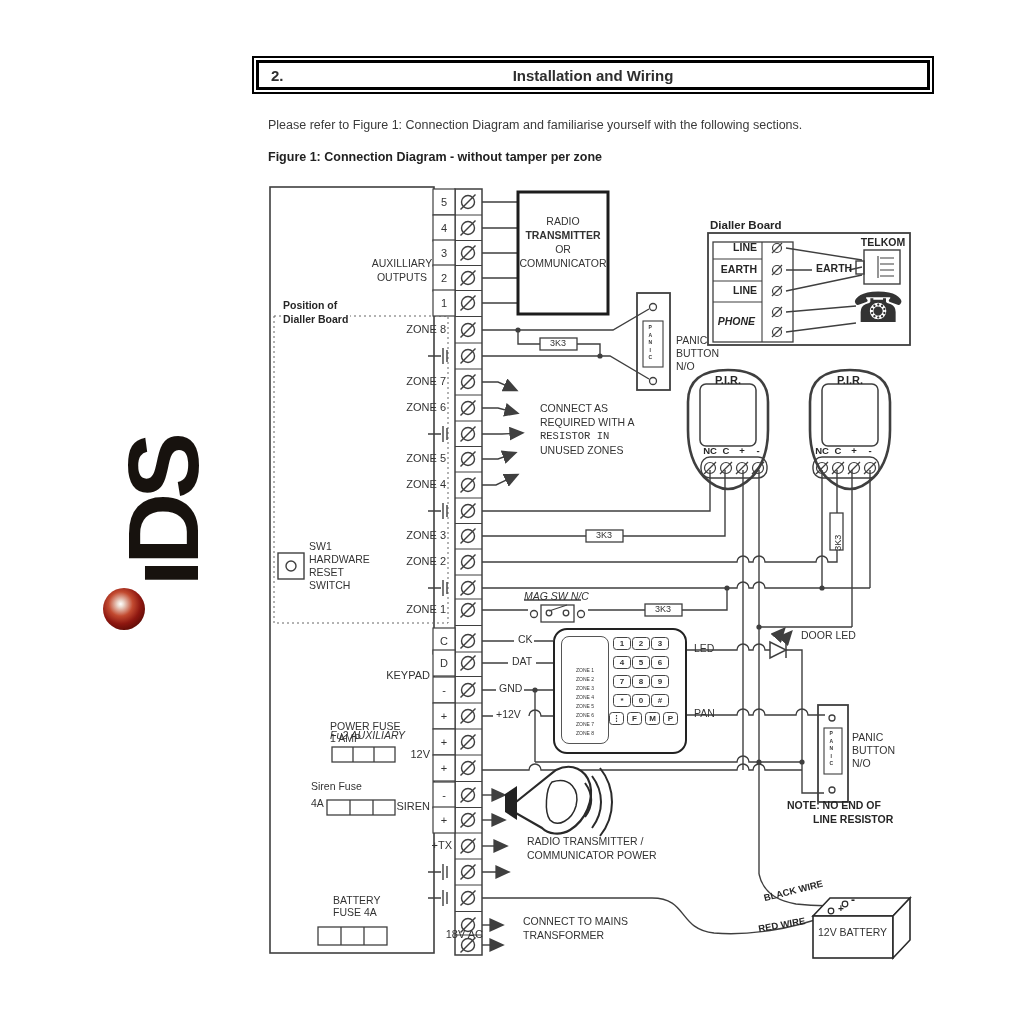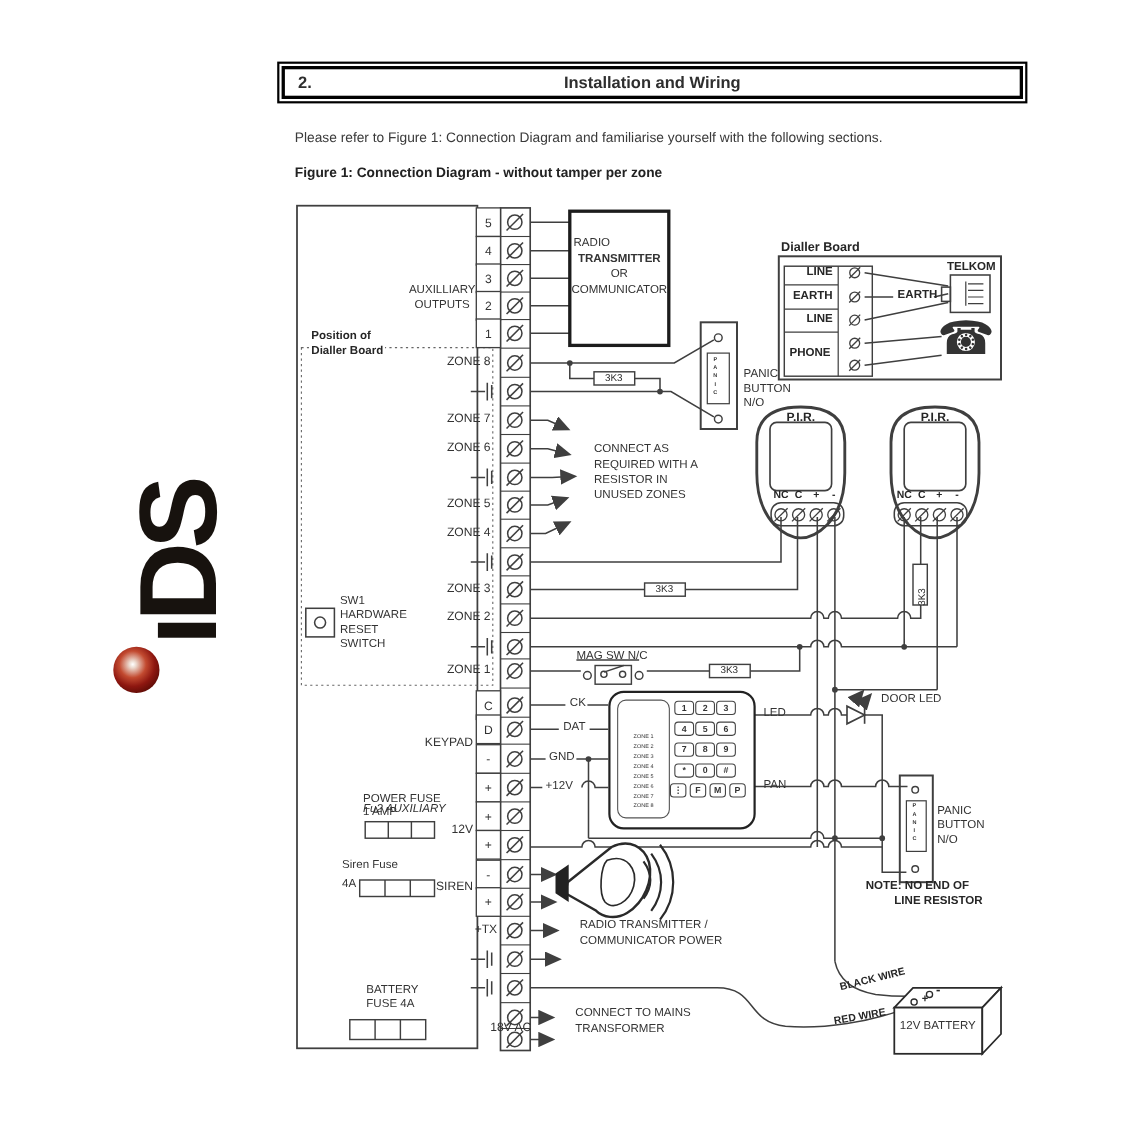--- a/index.html
+++ b/index.html
@@ -381,29 +381,29 @@
     <div class="kbtn" style="left: 632px; top: 694px; width: 16px;">0</div>
     <div class="kbtn" style="left: 651px; top: 694px; width: 16px;">#</div>
     <div class="kbtn" style="left: 609px; top: 712px; width: 13px;">⋮</div>
     <div class="kbtn" style="left: 627px; top: 712px; width: 13px;">F</div>
     <div class="kbtn" style="left: 645px; top: 712px; width: 13px;">M</div>
     <div class="kbtn" style="left: 663px; top: 712px; width: 13px;">P</div>
   </div>
 <div id="labels">
     <div class="lbl" style="left: 402px; top: 258px; transform: translateX(-50%);">AUXILLIARY</div>
     <div class="lbl" style="left: 402px; top: 272px; transform: translateX(-50%);">OUTPUTS</div>
-    <div class="lbl" style="left: 538px; top: 216px; transform: translateX(-50%);">RADIO</div>
+    <div class="lbl" style="left: 563px; top: 216px; transform: translateX(-50%);">RADIO</div>
     <div class="lbl" style="left: 563px; top: 230px; transform: translateX(-50%); font-weight: bold;">TRANSMITTER</div>
     <div class="lbl" style="left: 563px; top: 244px; transform: translateX(-50%);">OR</div>
     <div class="lbl" style="left: 563px; top: 258px; transform: translateX(-50%);">COMMUNICATOR</div>
     <div class="lbl b" style="left: 710px; top: 219px; font-size: 11.5px;">Dialler Board</div>
     <div class="lbl b" style="left: 757px; top: 242px; transform: translateX(-100%);">LINE</div>
     <div class="lbl b" style="left: 757px; top: 264px; transform: translateX(-100%);">EARTH</div>
     <div class="lbl b" style="left: 757px; top: 285px; transform: translateX(-100%);">LINE</div>
-    <div class="lbl b" style="left: 755px; top: 316px; transform: translateX(-100%);">PHONE</div>
+    <div class="lbl b" style="left: 755px; top: 316px; transform: translateX(-100%); font-style: italic;">PHONE</div>
     <div class="lbl b" style="left: 883px; top: 237px; transform: translateX(-50%);">TELKOM</div>
     <div class="lbl b" style="left: 816px; top: 263px;">EARTH</div>
     <div class="lbl" style="left: 852px; top: 286px; font-size: 42px;">☎</div>
     <div class="lbl b bgw" style="left: 281px; top: 300px;">Position of</div>
     <div class="lbl b bgw" style="left: 281px; top: 314px;">Dialler Board</div>
     <div class="lbl" style="left: 558px; top: 339px; font-size: 9px; transform: translateX(-50%);">3K3</div>
     <div class="lbl" style="left: 604px; top: 531px; font-size: 9px; transform: translateX(-50%);">3K3</div>
     <div class="lbl" style="left: 663px; top: 605px; font-size: 9px; transform: translateX(-50%);">3K3</div>
     <div class="lbl" style="left: 831px; top: 538px; font-size: 9px; transform: rotate(-90deg);">3K3</div>
     <div class="lbl" style="left: 676px; top: 335px;">PANIC</div>
@@ -416,27 +416,27 @@
     <div class="lbl b" style="left: 710px; top: 446px; font-size: 9.5px; transform: translateX(-50%);">NC</div>
     <div class="lbl b" style="left: 726px; top: 446px; font-size: 9.5px; transform: translateX(-50%);">C</div>
     <div class="lbl b" style="left: 742px; top: 446px; font-size: 9.5px; transform: translateX(-50%);">+</div>
     <div class="lbl b" style="left: 758px; top: 446px; font-size: 9.5px; transform: translateX(-50%);">-</div>
     <div class="lbl b" style="left: 822px; top: 446px; font-size: 9.5px; transform: translateX(-50%);">NC</div>
     <div class="lbl b" style="left: 838px; top: 446px; font-size: 9.5px; transform: translateX(-50%);">C</div>
     <div class="lbl b" style="left: 854px; top: 446px; font-size: 9.5px; transform: translateX(-50%);">+</div>
     <div class="lbl b" style="left: 870px; top: 446px; font-size: 9.5px; transform: translateX(-50%);">-</div>
     <div class="lbl" style="left: 540px; top: 403px;">CONNECT AS</div>
     <div class="lbl" style="left: 540px; top: 417px;">REQUIRED WITH A</div>
-    <div class="lbl" style="left: 540px; top: 431px;">RESISTOR IN</div>
+    <div class="lbl" style="left: 540px; top: 431px; font-family: Liberation Mono, monospace;">RESISTOR IN</div>
     <div class="lbl" style="left: 540px; top: 445px;">UNUSED ZONES</div>
     <div class="lbl" style="left: 309px; top: 541px;">SW1</div>
     <div class="lbl" style="left: 309px; top: 554px;">HARDWARE</div>
     <div class="lbl" style="left: 309px; top: 567px;">RESET</div>
     <div class="lbl" style="left: 309px; top: 580px;">SWITCH</div>
-    <div class="lbl" style="left: 524px; top: 591px;">MAG SW N/C</div>
+    <div class="lbl" style="left: 524px; top: 591px; font-style: italic;">MAG SW N/C</div>
     <div class="lbl" style="left: 518px; top: 634px;">CK</div>
     <div class="lbl" style="left: 512px; top: 656px;">DAT</div>
     <div class="lbl" style="left: 499px; top: 683px; text-align: center;">GND</div>
     <div class="lbl" style="left: 496px; top: 709px;">+12V</div>
     <div class="lbl" style="left: 694px; top: 643px;">LED</div>
     <div class="lbl" style="left: 694px; top: 708px;">PAN</div>
     <div class="lbl" style="left: 801px; top: 630px;">DOOR LED</div>
     <div class="lbl" style="left: 852px; top: 732px;">PANIC</div>
     <div class="lbl" style="left: 852px; top: 745px;">BUTTON</div>
     <div class="lbl" style="left: 852px; top: 758px;">N/O</div>

